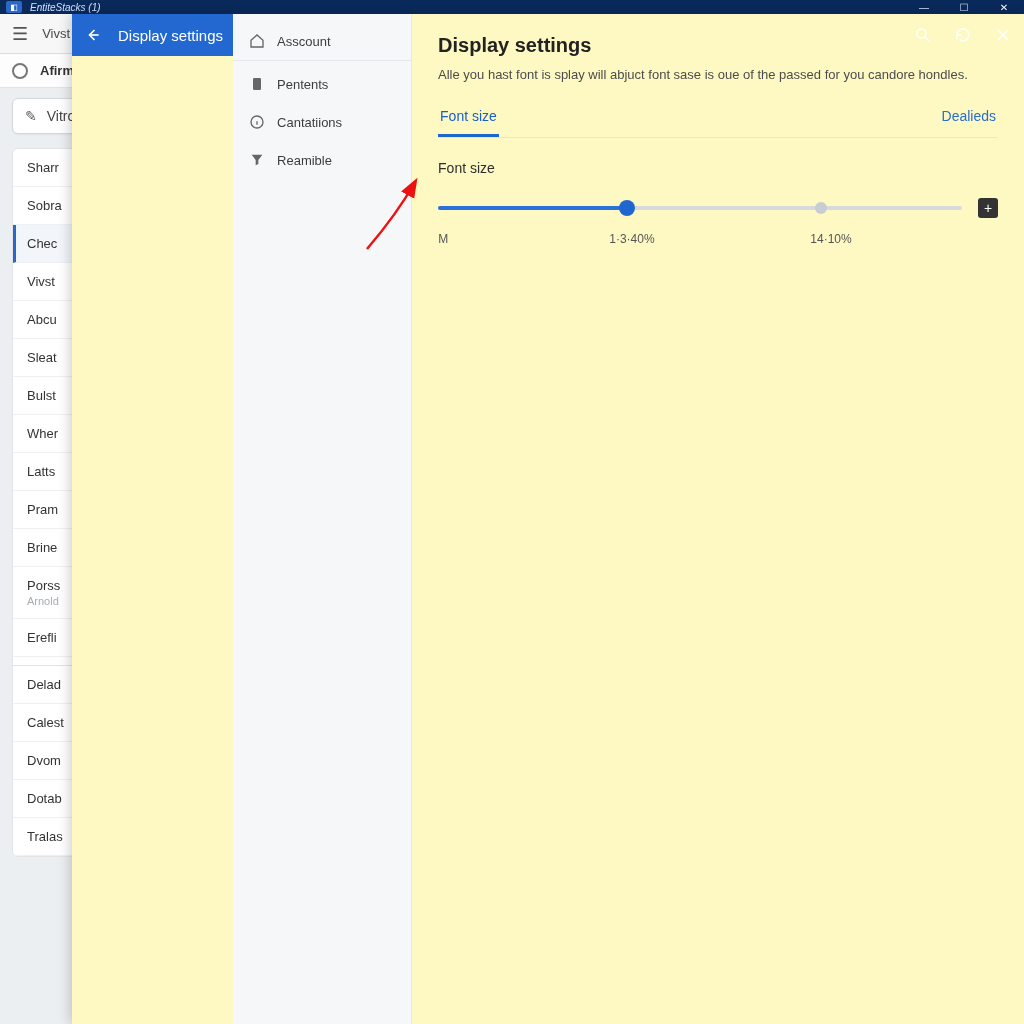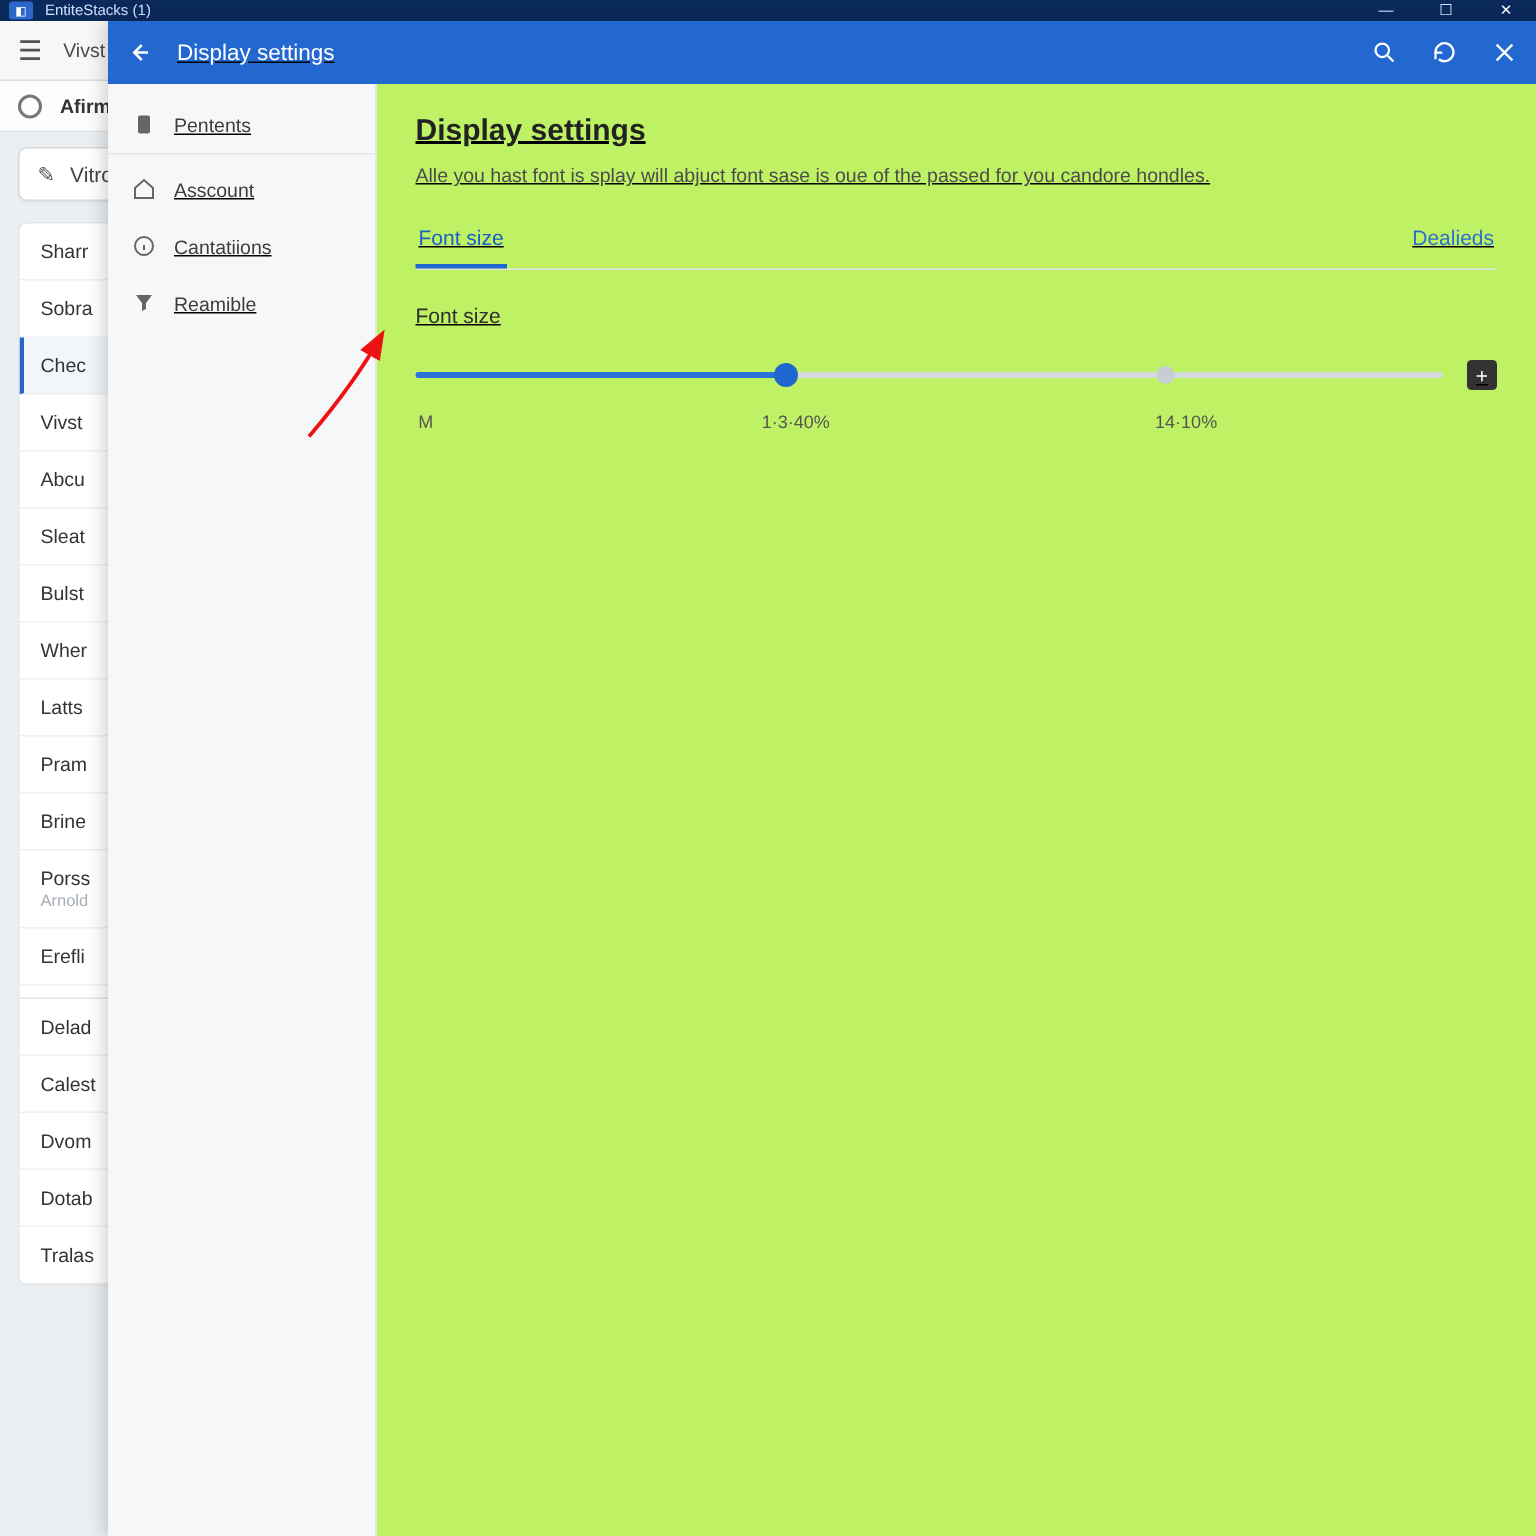--- a/index.html
+++ b/index.html
@@ -3,21 +3,21 @@
 <meta charset="utf-8">
 <style>
   * { box-sizing: border-box; margin: 0; padding: 0; font-family: 'Segoe UI', Arial, sans-serif; }
   html, body { width: 1024px; height: 1024px; overflow: hidden; background: #f0f0f0; }
 
   .titlebar {
     height: 14px; background: #0a2a5c; display: flex; align-items: center;
     padding: 0 6px; color: #cfe0ff; font-size: 10px; position: relative;
   }
   .titlebar .tlogo { width: 16px; height: 12px; background: #2b66c9; border-radius: 2px; display:flex; align-items:center; justify-content:center; font-size:8px; color:#fff; }
-  .titlebar .tname { margin-left: 8px; }
+  .titlebar .tname { margin-left: 8px; font-style: italic; }
   .titlebar .wincontrols { position: absolute; right: 0; top: 0; height: 14px; display: flex; }
   .titlebar .wincontrols > div { width: 40px; display:flex; align-items:center; justify-content:center; font-size:10px; color:#d9e6ff; }
   .titlebar .wincontrols .wc-close { color: #fff; }
 
   .main {
     position: relative; width: 1024px; height: 1010px; background: #eceff1;
   }
 
   .bg-toolbar {
     height: 40px; background: #f7f7f7; border-bottom: 1px solid #d9dde0;
@@ -47,22 +47,22 @@
   .bg-list .item {
     padding: 11px 14px; font-size: 13px; color: #333; border-bottom: 1px solid #eef0f2;
   }
   .bg-list .item.active { background:#f2f6fb; border-left:3px solid #2b66c9; padding-left:11px; }
   .bg-list .item .sub { font-size: 11px; color: #a7adb5; margin-top: 2px; }
   .bg-list .group2 { margin-top: 8px; border-top:1px solid #e2e5e8; }
 
   
   .overlay {
     position: absolute; left: 72px; top: 0; right: 0; bottom: 0;
-    background: #bef264; box-shadow: -2px 0 12px rgba(0,0,0,0.2);
-    display: flex; flex-direction: column; text-decoration: underline;
+    background: #fef9c3; box-shadow: -2px 0 12px rgba(0,0,0,0.2);
+    display: flex; flex-direction: row;
   }
 
   .ov-header {
     height: 42px; background: #2268d0; color: #fff; display: flex; align-items: center;
     padding: 0 10px; gap: 16px; flex-shrink: 0;
   }
   .ov-header .back { font-size: 20px; cursor: pointer; display:flex; align-items:center; }
   .ov-header .title { font-size: 15px; font-weight: 400; }
   .ov-header .right { position: absolute; right: 12px; display: flex; gap: 22px; align-items:center; }
   .ov-header .right .hicon { cursor: pointer; display:flex; align-items:center; justify-content:center; }
@@ -211,33 +211,33 @@
             </svg>
         </span>
       </div>
     </div>
 
     <div class="ov-body">
 
       <div class="settings-nav">
         <div class="nav-item">
           <span class="nicon">
+              <svg viewBox="0 0 24 24" fill="none" stroke="#666" stroke-width="2">
+                <path d="M3 11l9-8 9 8v10H3z"></path>
+              </svg>
+            </span>
+          <span>Asscount</span>
+        </div>
+        <div class="nav-item">
+          <span class="nicon">
               <svg viewBox="0 0 24 24" fill="#666">
                 <rect x="6" y="3" width="12" height="18" rx="2"></rect>
               </svg>
             </span>
           <span>Pentents</span>
-        </div>
-        <div class="nav-item">
-          <span class="nicon">
-              <svg viewBox="0 0 24 24" fill="none" stroke="#666" stroke-width="2">
-                <path d="M3 11l9-8 9 8v10H3z"></path>
-              </svg>
-            </span>
-          <span>Asscount</span>
         </div>
         <div class="nav-item">
           <span class="nicon">
               <svg viewBox="0 0 24 24" fill="none" stroke="#666" stroke-width="2">
                 <circle cx="12" cy="12" r="9"></circle>
                 <path d="M12 8v.01M12 11v5"></path>
               </svg>
             </span>
           <span>Cantatiions</span>
         </div>

